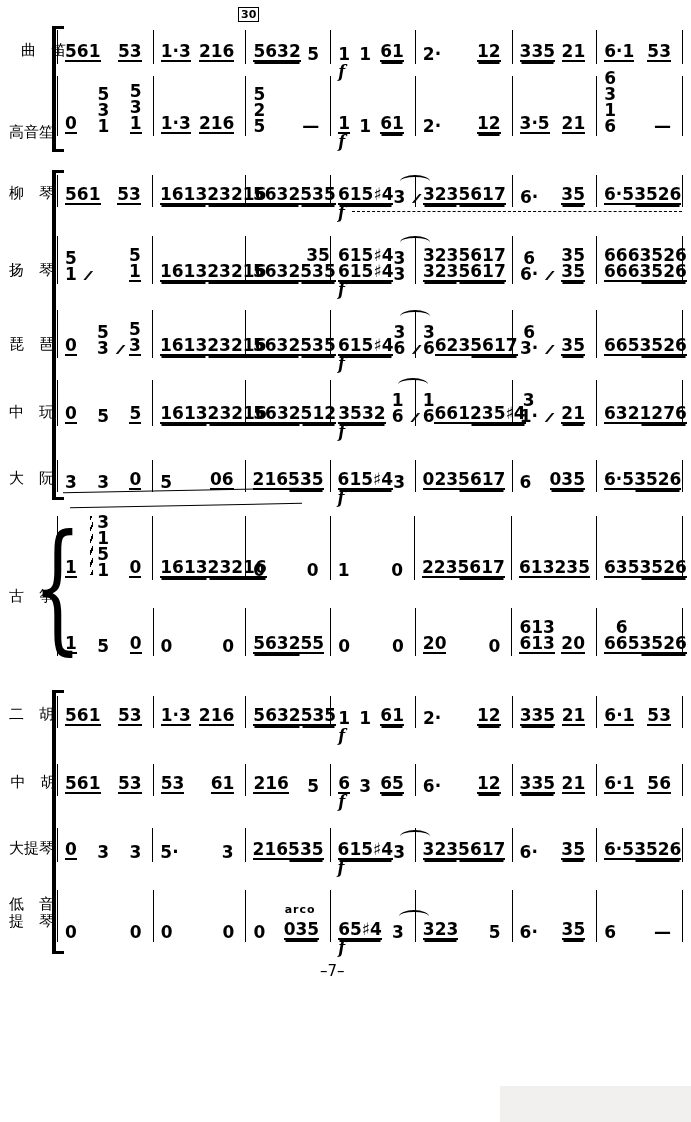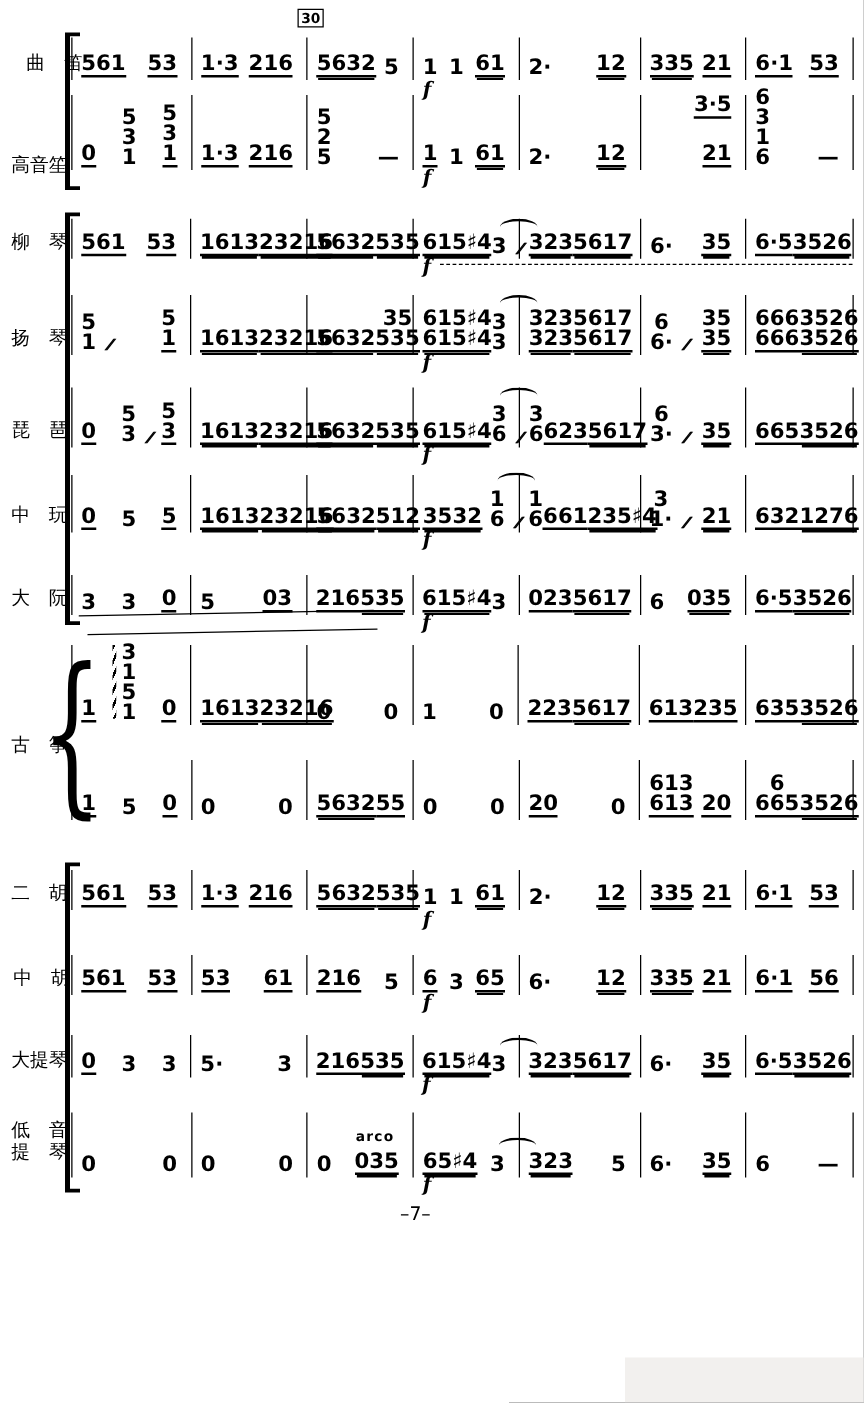--- a/index.html
+++ b/index.html
@@ -168,21 +168,21 @@
           </span>
         </div>
         <div class="cell" style="width: 97px;">
           <span class="token">
             <span class="ln">2·</span>
           </span>
           <span class="token u2">
             <span class="ln">12</span>
           </span>
         </div>
-        <div class="cell" style="width: 85px; flex-direction: column;">
+        <div class="cell" style="width: 85px;">
           <span class="token u1">
             <span class="ln">3·5</span>
           </span>
           <span class="token u1">
             <span class="ln">21</span>
           </span>
         </div>
         <div class="cell" style="width: 86px;">
           <span class="token">
             <span class="ln">6</span>
@@ -484,21 +484,21 @@
           </span>
           <span class="token u1">
             <span class="ln">0</span>
           </span>
         </div>
         <div class="cell" style="width: 93px;">
           <span class="token">
             <span class="ln">5</span>
           </span>
           <span class="token u1">
-            <span class="ln">03</span>
+            <span class="ln">06</span>
           </span>
         </div>
         <div class="cell" style="width: 85px;">
           <span class="token u1">
             <span class="ln">216</span>
           </span>
           <span class="token u2">
             <span class="ln">535</span>
           </span>
         </div>

